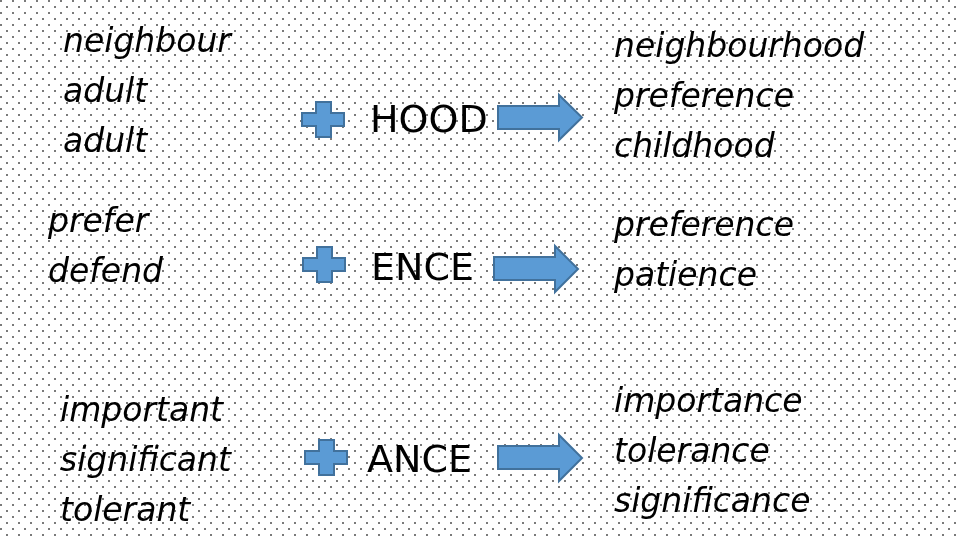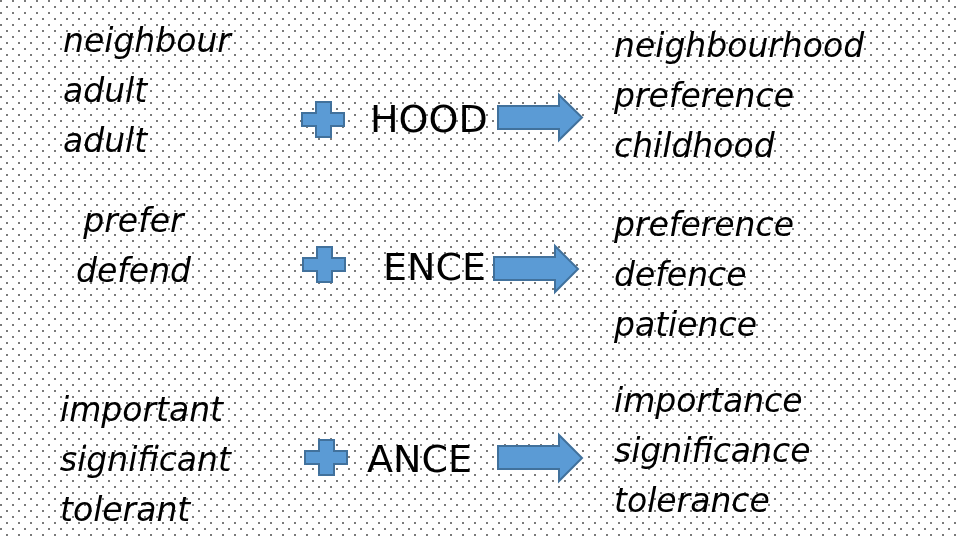--- a/index.html
+++ b/index.html
@@ -72,42 +72,41 @@
     <path d="M1 12 H62 V1 L85 23.5 L62 46 V35 H1 Z" fill="#5B9BD5" stroke="#41719C" stroke-width="2" stroke-linejoin="miter"></path>
   </svg>
 </div>
 
 <ul class="word-list" style="left:614px; top:21px;">
   <li>neighbourhood</li>
   <li>preference</li>
   <li>childhood</li>
 </ul>
 
-<ul class="word-list" style="left:76px; top:196px;text-align:center;">
+<ul class="word-list" style="left:48px; top:196px;">
   <li>prefer</li>
   <li>defend</li>
 </ul>
 
 <div class="shape" style="left:302px; top:246px;">
   <svg width="44" height="37" viewBox="0 0 44 37">
     <path d="M15 1 H30 V12 H43 V25 H30 V36 H15 V25 H1 V12 H15 Z" fill="#5B9BD5" stroke="#41719C" stroke-width="2" stroke-linejoin="miter"></path>
   </svg>
 </div>
 
-<div class="suffix" style="left:371px; top:245px;margin-left:12px;">ENCE</div>
+<div class="suffix" style="left:371px; top:245px;">ENCE</div>
 
 <div class="shape" style="left:493px; top:245px;">
   <svg width="86" height="48" viewBox="0 0 86 48">
     <path d="M1 12 H62 V1 L85 24 L62 47 V35 H1 Z" fill="#5B9BD5" stroke="#41719C" stroke-width="2" stroke-linejoin="miter"></path>
   </svg>
 </div>
 
 <ul class="word-list" style="left:614px; top:200px;">
   <li>preference</li>
-  <li>defence</li>
   <li>patience</li>
 </ul>
 
 <ul class="word-list" style="left:60px; top:385px;">
   <li>important</li>
   <li>significant</li>
   <li>tolerant</li>
 </ul>
 
 <div class="shape" style="left:304px; top:439px;">
@@ -119,15 +118,15 @@
 <div class="suffix" style="left:367px; top:437px;">ANCE</div>
 
 <div class="shape" style="left:497px; top:434px;">
   <svg width="86" height="48" viewBox="0 0 86 48">
     <path d="M1 12 H62 V1 L85 24 L62 47 V35 H1 Z" fill="#5B9BD5" stroke="#41719C" stroke-width="2" stroke-linejoin="miter"></path>
   </svg>
 </div>
 
 <ul class="word-list" style="left:614px; top:376px;">
   <li>importance</li>
+  <li>tolerance</li>
   <li>significance</li>
-  <li>tolerance</li>
 </ul>
 
 </body></html>

